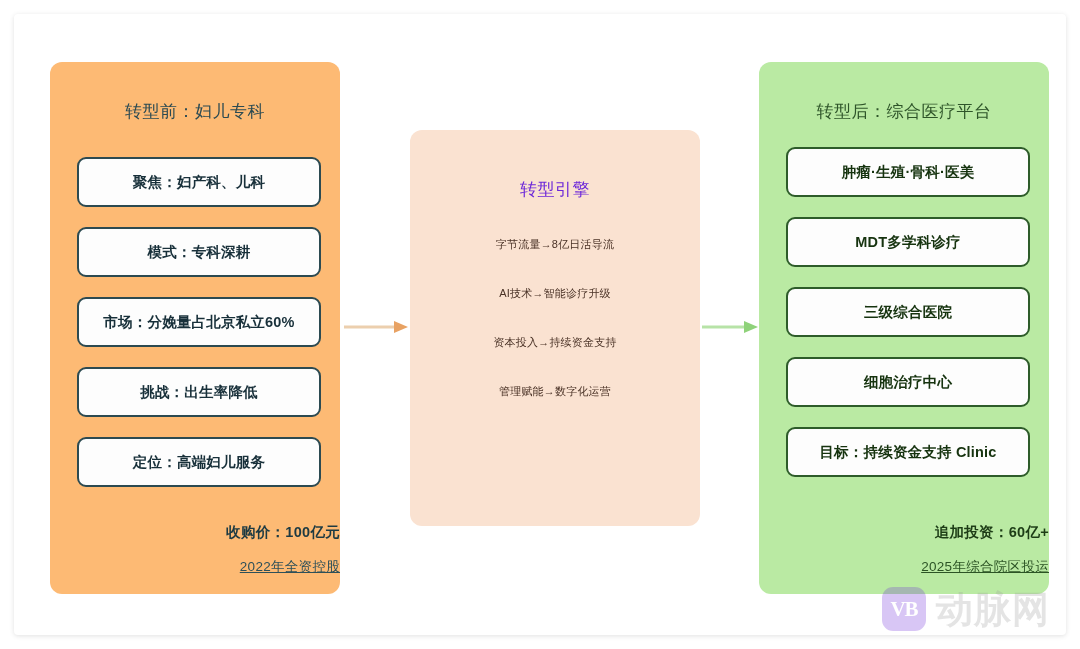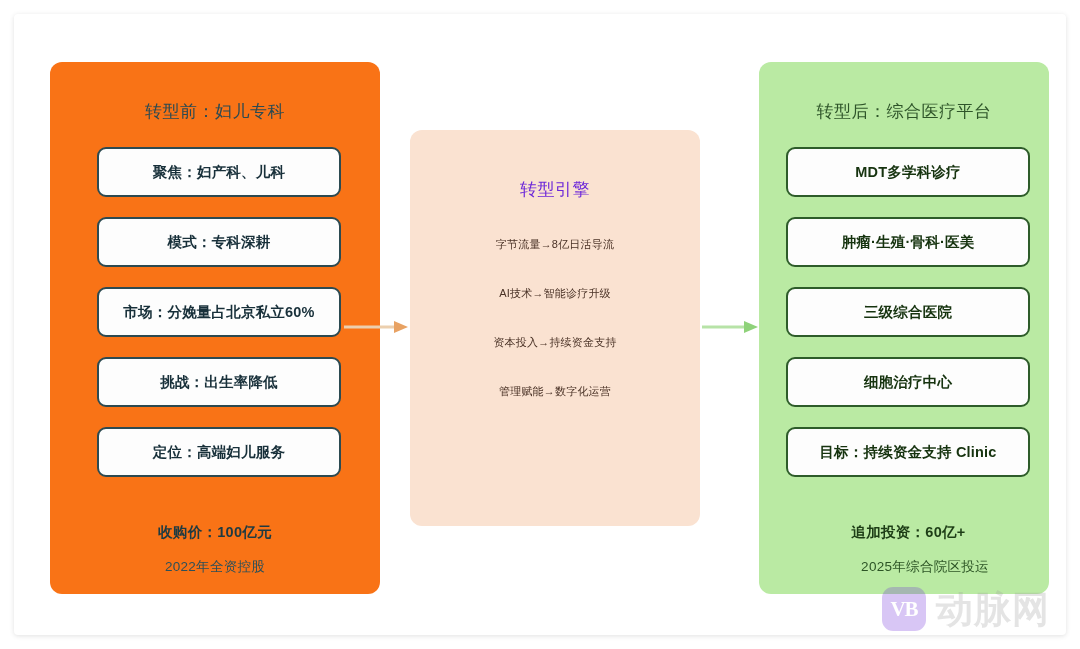--- a/index.html
+++ b/index.html
@@ -39,23 +39,24 @@
     border-radius: 12px;
     box-sizing: border-box;
     display: flex;
     flex-direction: column;
     align-items: center;
   }
 
   .panel-before {
     left: 36px;
     top: 48px;
-    width: 330px;
+    width: 290px;
     height: 532px;
-    background: #f97316;
+    background: #fdba74;
+    gap: 10px;
   }
 
   .panel-engine {
     left: 396px;
     top: 116px;
     width: 290px;
     height: 396px;
     background: #fae2d1;
   }
 
@@ -126,31 +127,32 @@
     color: #4a3226;
     letter-spacing: 0.2px;
   }
 
   
   .panel-footer {
     position: absolute;
     left: 0;
     right: 0;
     bottom: 18px;
-    text-align: center;
+    text-align: right;
   }
   .footer-main {
     font-size: 14.5px;
     font-weight: bold;
     letter-spacing: 0.3px;
     margin-bottom: 16px;
   }
   .footer-sub {
     font-size: 13.5px;
     letter-spacing: 0.3px;
+    text-decoration: underline;
   }
   .panel-before .footer-main { color: #1d3a42; }
   .panel-before .footer-sub  { color: #2d5059; }
   .panel-after  .footer-main { color: #1d3d16; margin-left: 9px; }
   .panel-after  .footer-sub  { color: #2c5425; padding-left: 42px; }
 
   
   .arrow {
     position: absolute;
     top: 306px;
@@ -238,22 +240,22 @@
       <svg width="58" height="14" viewBox="0 0 58 14">
         <line x1="0" y1="7" x2="44" y2="7" stroke="#b7e3a7" stroke-width="3"></line>
         <polygon points="42,1 56,7 42,13" fill="#8fd27a"></polygon>
       </svg>
     </div>
 
     <div class="panel panel-after">
       <div class="panel-title">转型后：综合医疗平台</div>
 
       <div class="items">
+        <div class="item-box">肿瘤·生殖·骨科·医美</div>
         <div class="item-box">MDT多学科诊疗</div>
-        <div class="item-box">肿瘤·生殖·骨科·医美</div>
         <div class="item-box">三级综合医院</div>
         <div class="item-box">细胞治疗中心</div>
         <div class="item-box">目标：持续资金支持 Clinic</div>
       </div>
 
       <div class="panel-footer">
         <div class="footer-main">追加投资：60亿+</div>
         <div class="footer-sub">2025年综合院区投运</div>
       </div>
     </div>

